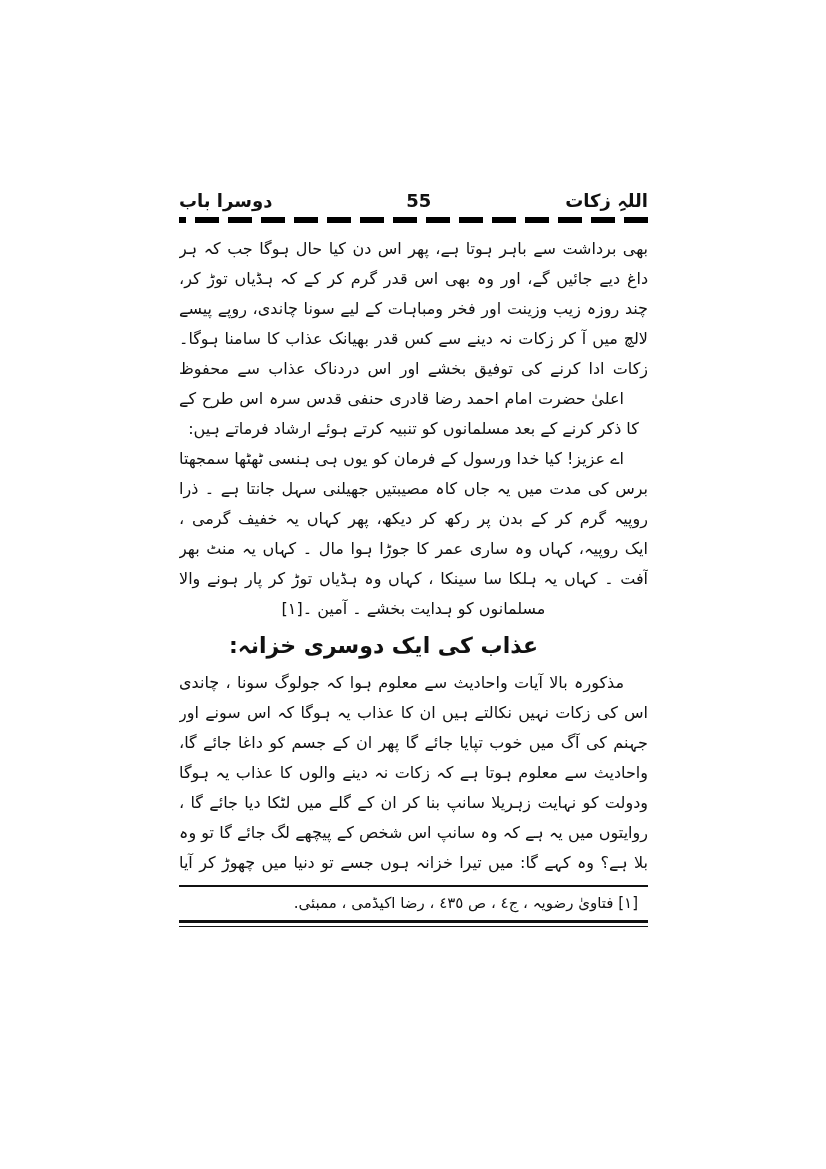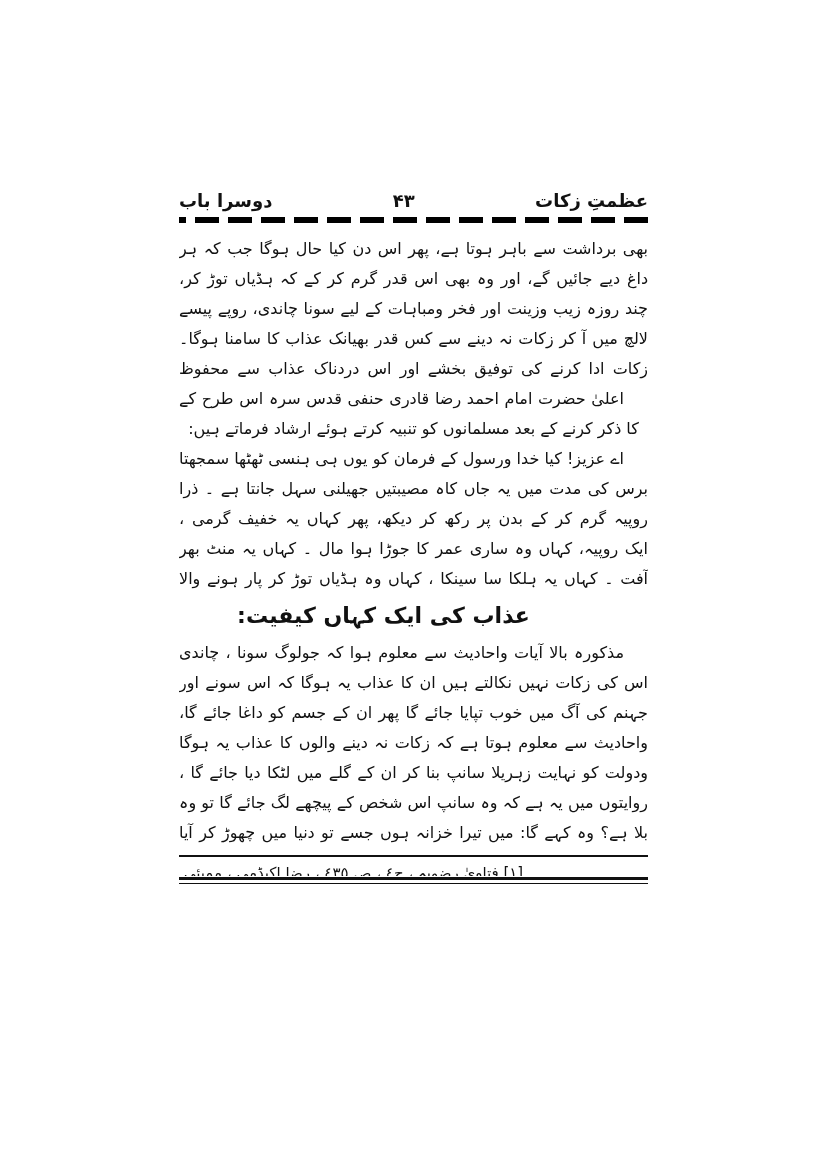--- a/index.html
+++ b/index.html
@@ -66,43 +66,43 @@
     overflow: hidden;
   }
   
   .footnote-area { margin-top: 7px; }
   .fn-toprule {
     border-top: 2px solid #111;
     height: 2px;
   }
   .fn-text {
     direction: rtl;
-    text-align: left;
+    text-align: right;
     padding-right: 10px;
     font-size: 15px;
     line-height: 32px;
-    height: 19px;
+    height: 32px;
     overflow: hidden;
   }
   .fn-bottomrule {
     height: 7px;
     border-top: 3px solid #111;
     border-bottom: 1px solid #111;
     margin-top: 1px;
   }
 </style>
 </head>
 <body>
 
 <div class="page">
   <div class="content">
 
     <div class="pageheader">
-      <span class="hitem">عظمتِ زکات</span>
-      <span class="hitem">۴۳</span>
+      <span class="hitem">اللہِ زکات</span>
+      <span class="hitem">55</span>
       <span class="hitem">دوسرا باب</span>
     </div>
 
     <div class="dash-rule"></div>
 
     <div class="body-text">
         <div class="para">
           <div class="line">بھی برداشت سے باہر ہوتا ہے، پھر اس دن کیا حال ہوگا جب کہ ہر روپے سے الگ الگ</div>
           <div class="line">داغ دیے جائیں گے، اور وہ بھی اس قدر گرم کر کے کہ ہڈیاں توڑ کر، وار پار ہوجائیں گے،</div>
           <div class="line">چند روزہ زیب وزینت اور فخر ومباہات کے لیے سونا چاندی، روپے پیسے جمع رکھنے اور مال کے</div>
@@ -112,22 +112,23 @@
         <div class="para">
           <div class="line indent">اعلیٰ حضرت امام احمد رضا قادری حنفی قدس سرہ اس طرح کے عذاب کی ہول ناکیوں</div>
           <div class="line center">کا ذکر کرنے کے بعد مسلمانوں کو تنبیہ کرتے ہوئے ارشاد فرماتے ہیں:</div>
         </div>
         <div class="para">
           <div class="line indent">اے عزیز! کیا خدا ورسول کے فرمان کو یوں ہی ہنسی ٹھٹھا سمجھتا ہے ، یا پچاس ہزار</div>
           <div class="line">برس کی مدت میں یہ جاں کاہ مصیبتیں جھیلنی سہل جانتا ہے ۔ ذرا یہیں کی آگ میں ایک آدھ</div>
           <div class="line">روپیہ گرم کر کے بدن پر رکھ کر دیکھ، پھر کہاں یہ خفیف گرمی ، کہاں وہ قبر کی آگ ۔ کہاں یہ</div>
           <div class="line">ایک روپیہ، کہاں وہ ساری عمر کا جوڑا ہوا مال ۔ کہاں یہ منٹ بھر کی دیر، کہاں وہ ہزار برس کی</div>
           <div class="line">آفت ۔ کہاں یہ ہلکا سا سینکا ، کہاں وہ ہڈیاں توڑ کر پار ہونے والا غضب ۔ اللہ تعالیٰ</div>
+          <div class="line center">مسلمانوں کو ہدایت بخشے ۔ آمین ۔[۱]</div>
         </div>
-        <div class="heading">عذاب کی ایک کہاں کیفیت:</div>
+        <div class="heading">عذاب کی ایک دوسری خزانہ:</div>
         <div class="para">
           <div class="line indent">مذکورہ بالا آیات واحادیث سے معلوم ہوا کہ جولوگ سونا ، چاندی جمع کرتے ہیں اور</div>
           <div class="line">اس کی زکات نہیں نکالتے ہیں ان کا عذاب یہ ہوگا کہ اس سونے اور چاندی کی تختیاں بنا کر</div>
           <div class="line">جہنم کی آگ میں خوب تپایا جائے گا پھر ان کے جسم کو داغا جائے گا، مگر بعض دوسری آیات</div>
           <div class="line">واحادیث سے معلوم ہوتا ہے کہ زکات نہ دینے والوں کا عذاب یہ ہوگا کہ ان کے مال</div>
           <div class="line">ودولت کو نہایت زہریلا سانپ بنا کر ان کے گلے میں لٹکا دیا جائے گا ، اور بعض دوسری</div>
           <div class="line">روایتوں میں یہ ہے کہ وہ سانپ اس شخص کے پیچھے لگ جائے گا تو وہ گھبرا کر کہے گا: تو کونسی</div>
           <div class="line">بلا ہے؟ وہ کہے گا: میں تیرا خزانہ ہوں جسے تو دنیا میں چھوڑ کر آیا تھا، پھر وہ سانپ پہلے اس کا</div>
         </div>
       </div>

